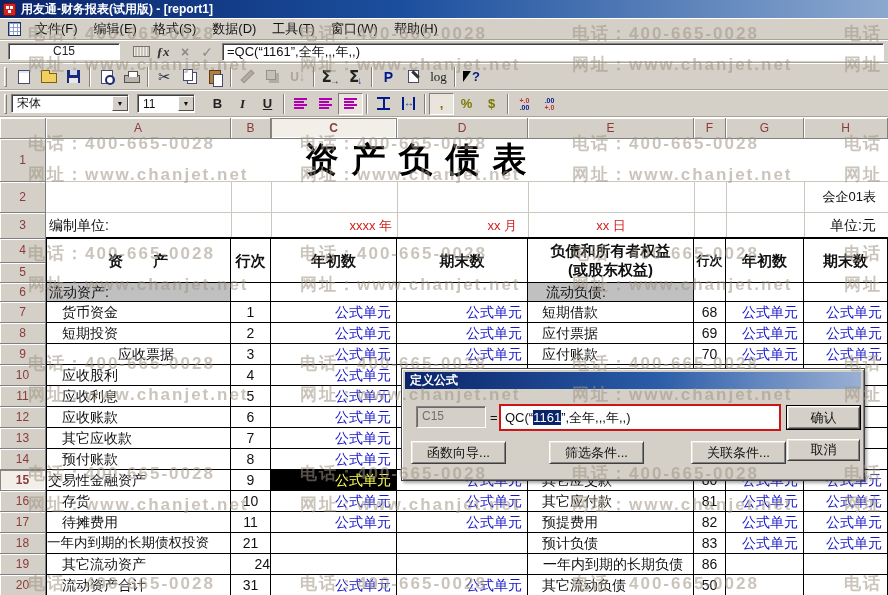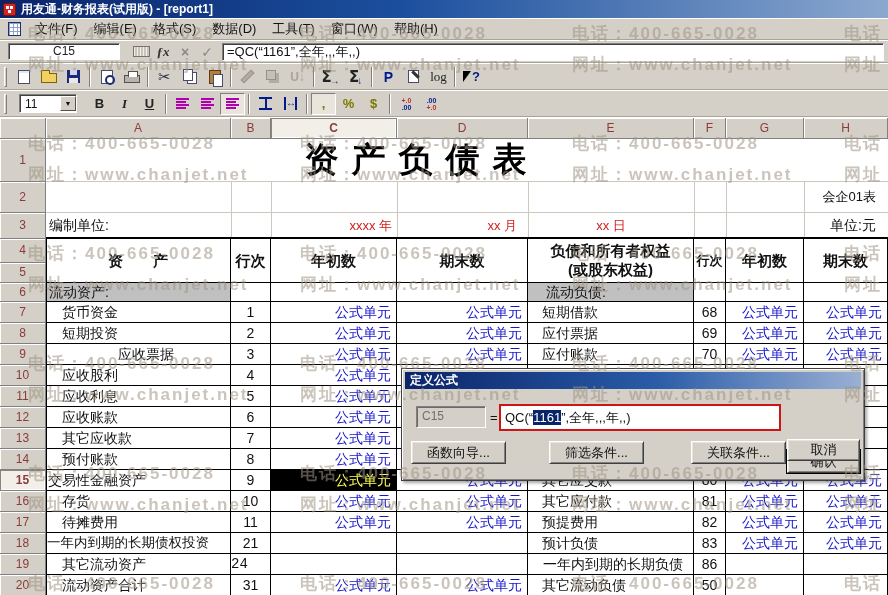--- a/index.html
+++ b/index.html
@@ -141,21 +141,21 @@
       box-shadow:inset 1px 1px 0 #6a6a6a; color:#707070; font-size:12px;
       line-height:19px; padding-left:5px; }
   #dlg-eq { position:absolute; left:88px; top:41px; font-size:13px; color:#111; }
   #dlg-formula { position:absolute; left:97px; top:35px; width:282px; height:27px;
       border:2px solid #cc1616; background:#fff; display:flex; align-items:center;
       font-size:13px; padding-left:4px; color:#111; white-space:nowrap; overflow:hidden; }
   #dlg-formula .sel { background:#0a246a; color:#fff; }
   .btn { position:absolute; background:#d4d0c8; font-size:13px; text-align:center;
       border:1px solid; border-color:#fff #404040 #404040 #fff;
       box-shadow:inset 1px 1px 0 #e8e4dc, inset -1px -1px 0 #808080; color:#111; }
-  .btn.default { outline:1px solid #000;margin-top:44px; }
+  .btn.default { outline:1px solid #000; }
 
   
   #watermarks { position:absolute; inset:0; z-index:20; pointer-events:none; }
   .wm { position:absolute; font-size:17px; font-weight:bold; letter-spacing:2px;
         color:rgba(158,148,132,.55); white-space:nowrap; }
 </style>
 </head>
 <body>
 
 <div id="screen">
@@ -251,20 +251,24 @@
       </span>
     <span class="sep"></span>
     <span class="tbtn">
         <span class="cursor-arrow"></span>
         <span class="navy">?</span>
       </span>
   </div>
 
   <div id="toolbar2" class="bar">
     <span class="grip"></span>
+    <div class="combo" style="width:118px">
+      <span>宋体</span>
+      <span class="arrow">▼</span>
+    </div>
     <span style="width:8px"></span>
     <div class="combo" style="width:58px">
       <span>11</span>
       <span class="arrow">▼</span>
     </div>
     <span style="width:10px"></span>
     <span class="tbtn">
         <span class="fmt">B</span>
       </span>
     <span class="tbtn">
@@ -464,21 +468,21 @@
       <div class="cell tbl blue" style="left: 804px; top: 395px; width: 84px; height: 21px; line-height: 20px; text-align: right; padding-right: 5px;">公式单元</div>
       <div class="cell tbl" style="left: 46px; top: 416px; width: 185px; height: 21px; line-height: 20px; text-align: left; padding-left: 1px; font-size: 13.5px;">一年内到期的长期债权投资</div>
       <div class="cell tbl" style="left: 231px; top: 416px; width: 40px; height: 21px; line-height: 20px; text-align: center;">21</div>
       <div class="cell tbl" style="left: 271px; top: 416px; width: 126px; height: 21px; line-height: 20px; text-align: right; padding-right: 5px;"></div>
       <div class="cell tbl" style="left: 397px; top: 416px; width: 131px; height: 21px; line-height: 20px; text-align: right; padding-right: 5px;"></div>
       <div class="cell tbl" style="left: 528px; top: 416px; width: 166px; height: 21px; line-height: 20px; text-align: left; padding-left: 14px;">预计负债</div>
       <div class="cell tbl" style="left: 694px; top: 416px; width: 32px; height: 21px; line-height: 20px; text-align: center;">83</div>
       <div class="cell tbl blue" style="left: 726px; top: 416px; width: 78px; height: 21px; line-height: 20px; text-align: right; padding-right: 5px;">公式单元</div>
       <div class="cell tbl blue" style="left: 804px; top: 416px; width: 84px; height: 21px; line-height: 20px; text-align: right; padding-right: 5px;">公式单元</div>
       <div class="cell tbl" style="left: 46px; top: 437px; width: 185px; height: 21px; line-height: 20px; text-align: left; padding-left: 16px;">其它流动资产</div>
-      <div class="cell tbl" style="left: 231px; top: 437px; width: 40px; height: 21px; line-height: 20px; text-align: left; font-family: Liberation Mono, monospace;">24</div>
+      <div class="cell tbl" style="left: 231px; top: 437px; width: 40px; height: 21px; line-height: 20px; text-align: right;">24</div>
       <div class="cell tbl" style="left: 271px; top: 437px; width: 126px; height: 21px; line-height: 20px; text-align: right; padding-right: 5px;"></div>
       <div class="cell tbl" style="left: 397px; top: 437px; width: 131px; height: 21px; line-height: 20px; text-align: right; padding-right: 5px;"></div>
       <div class="cell tbl" style="left: 528px; top: 437px; width: 166px; height: 21px; line-height: 20px; text-align: center; padding-left: 5px;">一年内到期的长期负债</div>
       <div class="cell tbl" style="left: 694px; top: 437px; width: 32px; height: 21px; line-height: 20px; text-align: center;">86</div>
       <div class="cell tbl" style="left: 726px; top: 437px; width: 78px; height: 21px; line-height: 20px; text-align: right; padding-right: 5px;"></div>
       <div class="cell tbl" style="left: 804px; top: 437px; width: 84px; height: 21px; line-height: 20px; text-align: right; padding-right: 5px;"></div>
       <div class="cell tbl" style="left: 46px; top: 458px; width: 185px; height: 21px; line-height: 20px; text-align: left; padding-left: 16px;">流动资产合计</div>
       <div class="cell tbl" style="left: 231px; top: 458px; width: 40px; height: 21px; line-height: 20px; text-align: center;">31</div>
       <div class="cell tbl blue" style="left: 271px; top: 458px; width: 126px; height: 21px; line-height: 20px; text-align: right; padding-right: 5px;">公式单元</div>
       <div class="cell tbl blue" style="left: 397px; top: 458px; width: 131px; height: 21px; line-height: 20px; text-align: right; padding-right: 5px;">公式单元</div>

